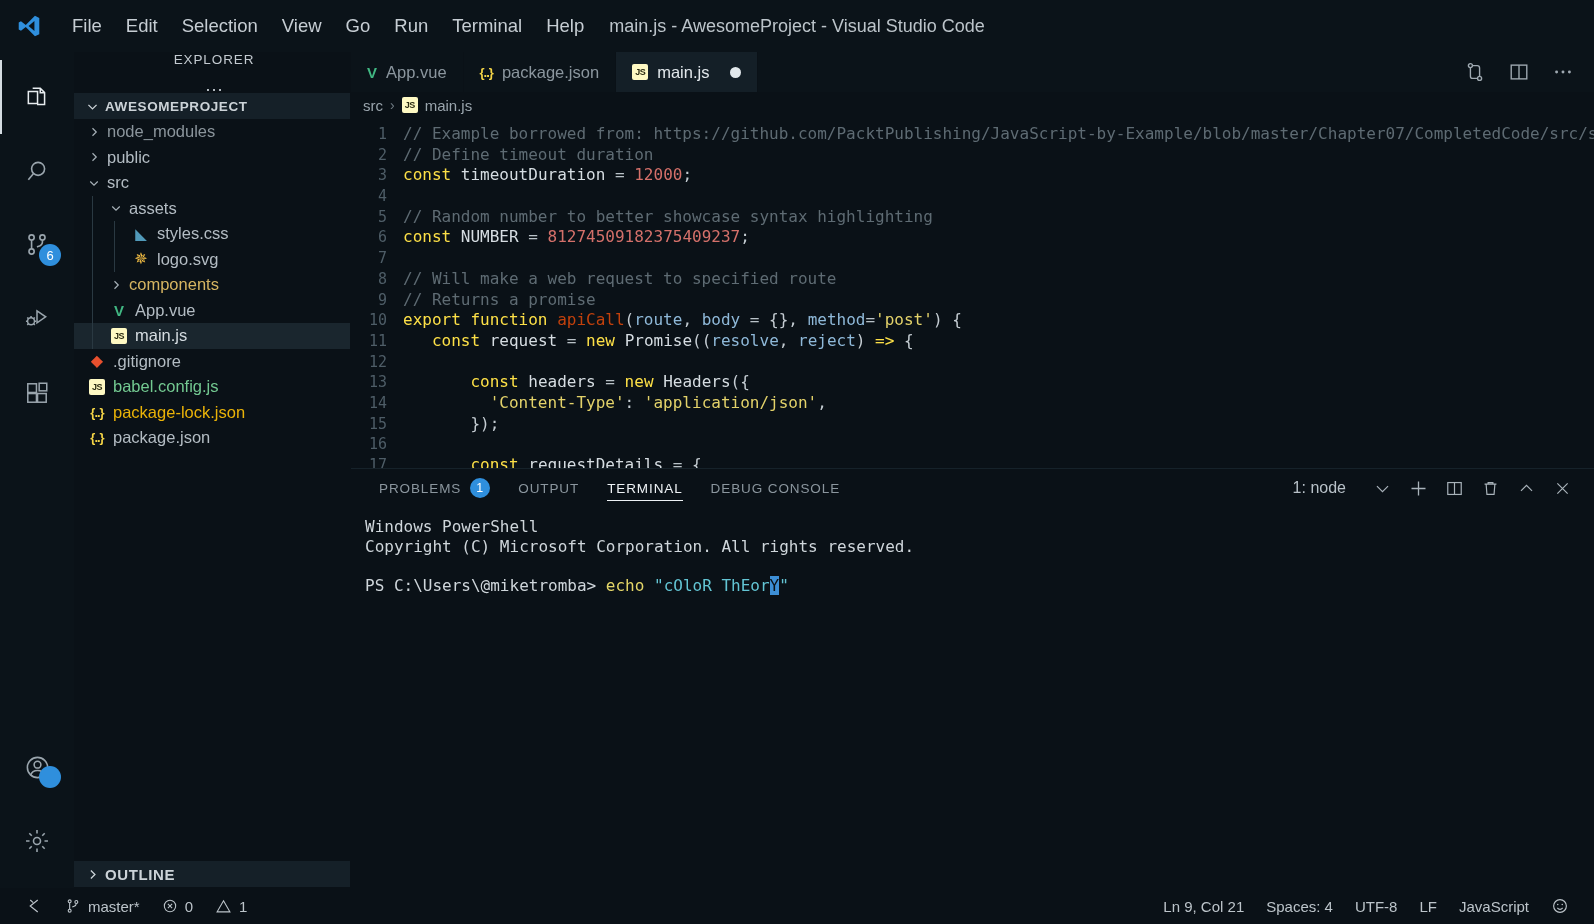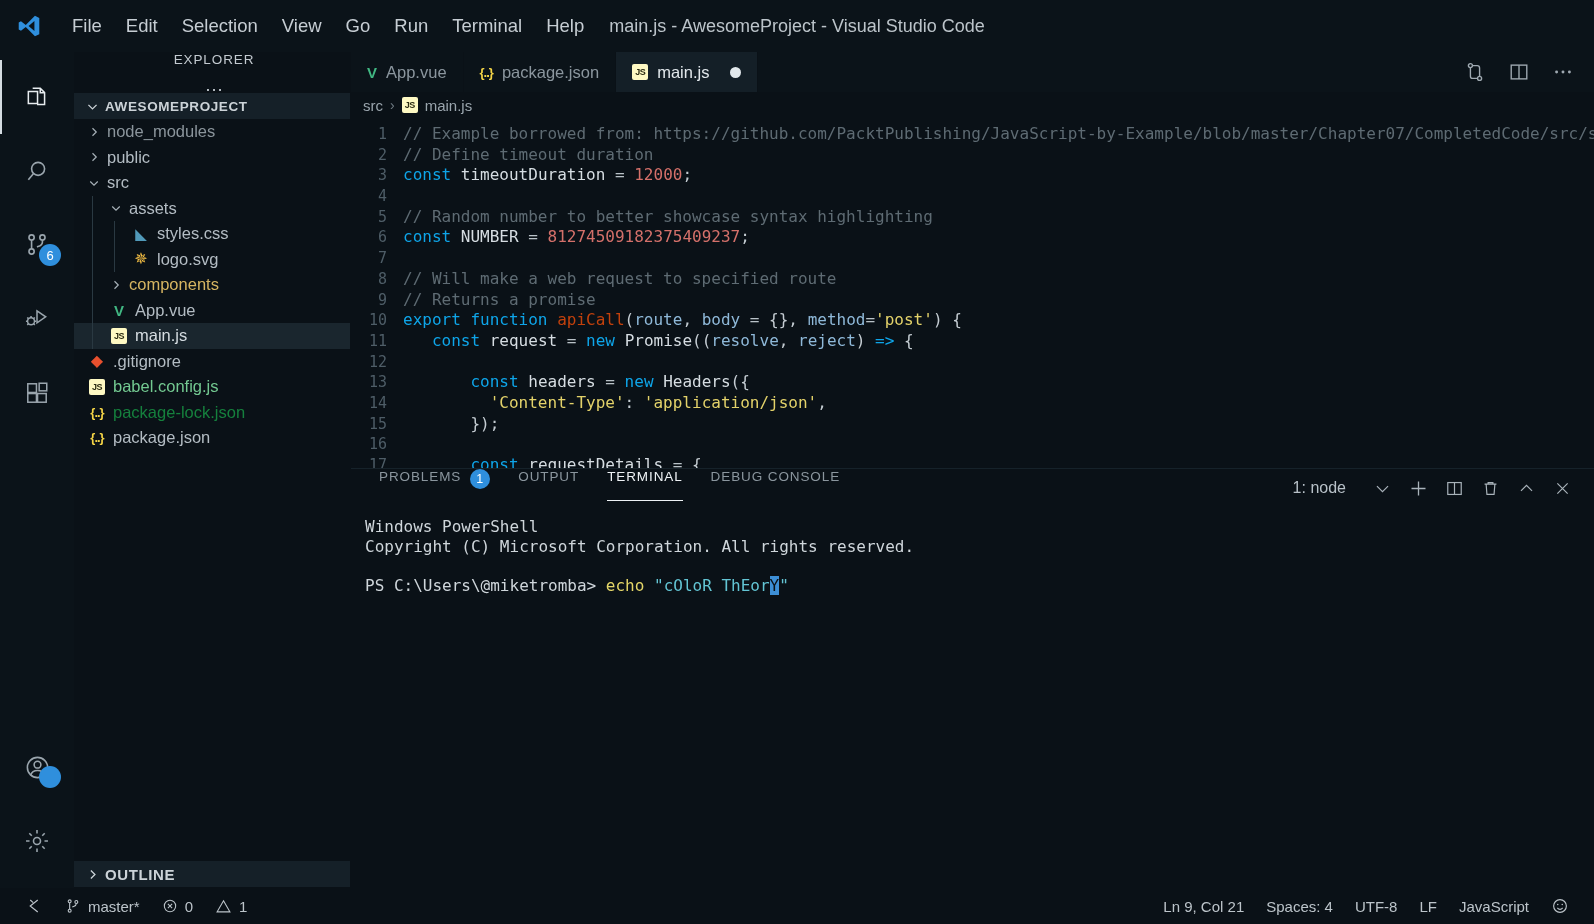--- a/index.html
+++ b/index.html
@@ -146,41 +146,41 @@
     font-size: 16px; line-height: 20.7px;
     padding-top: 6px;
   }
   .code-line { display: flex; height: 20.7px; white-space: pre; }
   .lnum {
     width: 52px; min-width: 52px; text-align: right; color: #4e5d67;
     padding-right: 16px; user-select: none; font-size: 15px;
   }
   .ltext { position: relative; flex: 1; }
   .cmt { color: #5e6b73; }
-  .kw  { color: #0ea5e9; }
+  .kw  { color: #fde047; }
   .num { color: #d4706a; }
   .var { color: #d6dde2; }
   .op  { color: #b9c2c8; }
   .fn  { color: #c2410c; text-align: right; }
   .str { color: #e3d26a; }
   .par { color: #8fb9d9; }
   .cls { color: #d6dde2; }
   .pun { color: #c4ccd2; }
   .ind { color: #2c3a43; }
 
   
   .panel { height: 420px; min-height: 420px; display: flex; flex-direction: column;
            background: #0a1117; border-top: 1px solid #16222a; }
   .panel-head {
     height: 38px; min-height: 38px; display: flex; align-items: center;
     padding-left: 14px; gap: 0px;
   }
   .ptab {
     font-size: 13.5px; letter-spacing: .9px; color: #8b969e; padding: 0 14px;
-    height: 38px; display: flex; gap: 9px; cursor: pointer;
+    height: 38px; display: flex; align-items: center; gap: 9px; cursor: pointer;
     position: relative;
   }
   .ptab.active { color: #eef2f5; }
   .ptab.active::after {
     content:""; position:absolute; left:14px; right:14px; bottom: 6px; height: 1px; background:#eef2f5;
   }
   .pbadge {
     background: #2f8fdd; color: #fff; font-size: 12.5px; border-radius: 10px;
     min-width: 20px; height: 20px; display: flex; align-items: center; justify-content: center;
     font-family: "Liberation Sans", sans-serif; padding: 0 5px;
@@ -397,21 +397,21 @@
               <span class="ficon">
                 <span class="ic-js">JS</span>
               </span>
               <span class="lbl" style="color:#73c991">babel.config.js</span>
             </div>
             <div class="tree-row">
               <span style="display:inline-block;width:12px;flex:none"></span>
               <span class="ficon">
                 <span class="ic-json">{..}</span>
               </span>
-              <span class="lbl" style="color:#15803d">package-lock.json</span>
+              <span class="lbl" style="color:#eab308">package-lock.json</span>
             </div>
             <div class="tree-row">
               <span style="display:inline-block;width:12px;flex:none"></span>
               <span class="ficon">
                 <span class="ic-json">{..}</span>
               </span>
               <span class="lbl" style="color:#b3bcc3">package.json</span>
             </div>
           </div>
       </div>

